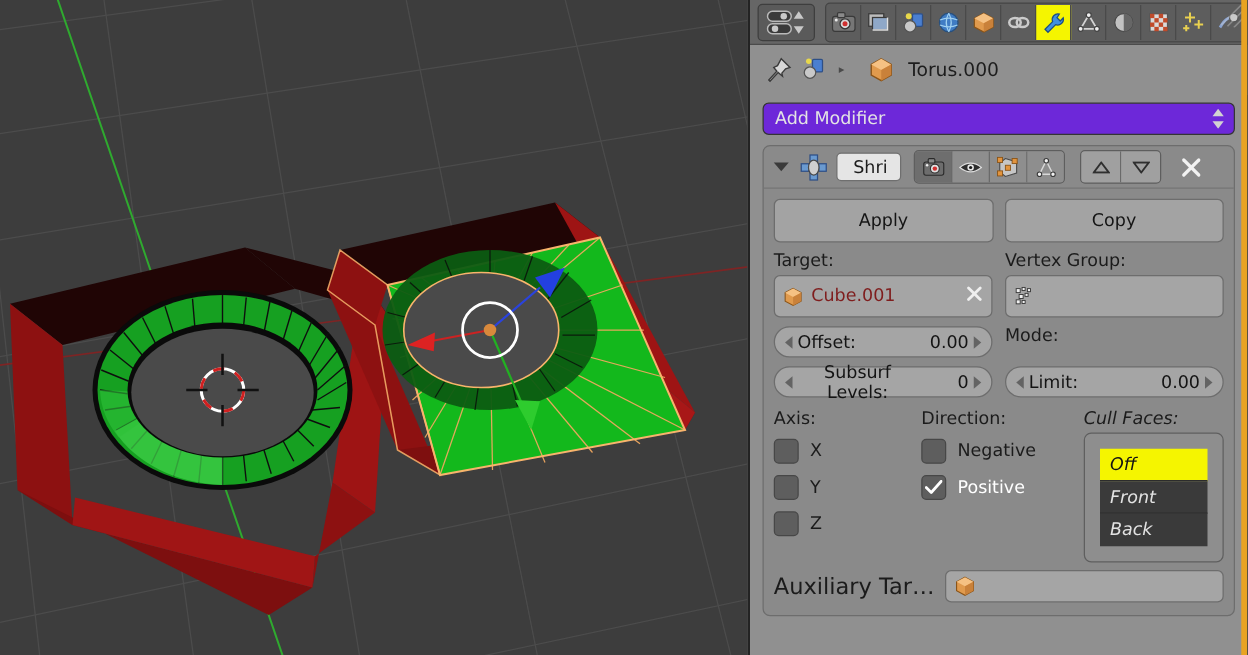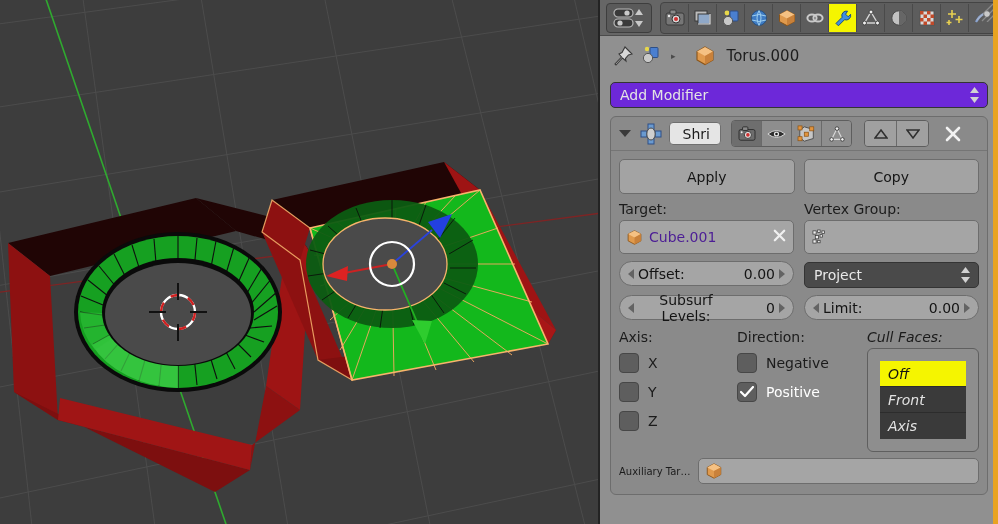--- a/index.html
+++ b/index.html
@@ -240,21 +240,21 @@
   .field {
     height: 26px;
     background: #a5a5a5;
     border: 1px solid #6d6d6d;
     border-radius: 5px;
     display: flex;
     align-items: center;
     padding: 16px 6px;
     gap: 6px;
     font-size: 14px;
-    color: #4c1d95;
+    color: #7f1d1d;
     box-sizing: border-box;
     position: relative;
   }
   .field.empty-vg { padding-left: 7px; }
   .field-x {
     position: absolute; right: 6px; top: 50%;
     transform: translateY(-50%);
   }
   .numfield {
     height: 25px;
@@ -350,21 +350,21 @@
     color: #131313;
   }
 
   .aux-row {
     display: flex;
     align-items: center;
     gap: 8px;
     margin-top: 6px;
   }
   .aux-label {
-    font-size: 10px;
+    font-size: 18px;
     color: #1b1b1b;
     white-space: nowrap;
   }
   .aux-field {
     flex: 1;
     height: 26px;
     background: #a5a5a5;
     border: 1px solid #6d6d6d;
     border-radius: 5px;
     display: flex;
@@ -849,34 +849,20 @@
                   <span class="nf-val">0.00</span>
                 </span>
                 <span class="nf-arrow-r"></span>
               </div>
             </div>
             <div class="col">
               <span class="lbl">Mode:</span>
             </div>
           </div>
 
-          <div class="col2" style="margin-top:-24px;">
-            <div class="col"></div>
-            <div class="col">
-              <div class="dropdown">
-                <span>Project</span>
-                <span class="spin-arrows">
-                  <svg width="11" height="16" viewBox="0 0 11 16">
-                    <polygon points="5.5,0 10,6 1,6" fill="#d2d2d2"></polygon>
-                    <polygon points="5.5,16 10,10 1,10" fill="#d2d2d2"></polygon>
-                  </svg>
-                </span>
-              </div>
-            </div>
-          </div>
 
           <div class="col2" style="margin-top:7px;">
             <div class="col">
               <div class="numfield">
                 <span class="nf-arrow-l"></span>
                 <span class="nf-mid">
                   <span class="nf-label">Subsurf Levels:</span>
                   <span class="nf-val">0</span>
                 </span>
                 <span class="nf-arrow-r"></span>
@@ -926,21 +912,21 @@
                 </span>
                 <span class="chk-label on">Positive</span>
               </div>
             </div>
 
             <div class="c3">
               <span class="lbl">Cull Faces:</span>
               <div class="cull-list">
                 <div class="cull-item selected">Off</div>
                 <div class="cull-item">Front</div>
-                <div class="cull-item">Axis</div>
+                <div class="cull-item">Back</div>
               </div>
             </div>
           </div>
 
           <div class="aux-row">
             <span class="aux-label">Auxiliary Tar…</span>
             <div class="aux-field">
               <svg width="18" height="18" viewBox="0 0 20 20">
                 <polygon points="10,2 17.5,6 17.5,14 10,18 2.5,14 2.5,6" fill="#e09a4d" stroke="#8a5418"></polygon>
                 <polygon points="10,2 17.5,6 10,10 2.5,6" fill="#f5c183"></polygon>

